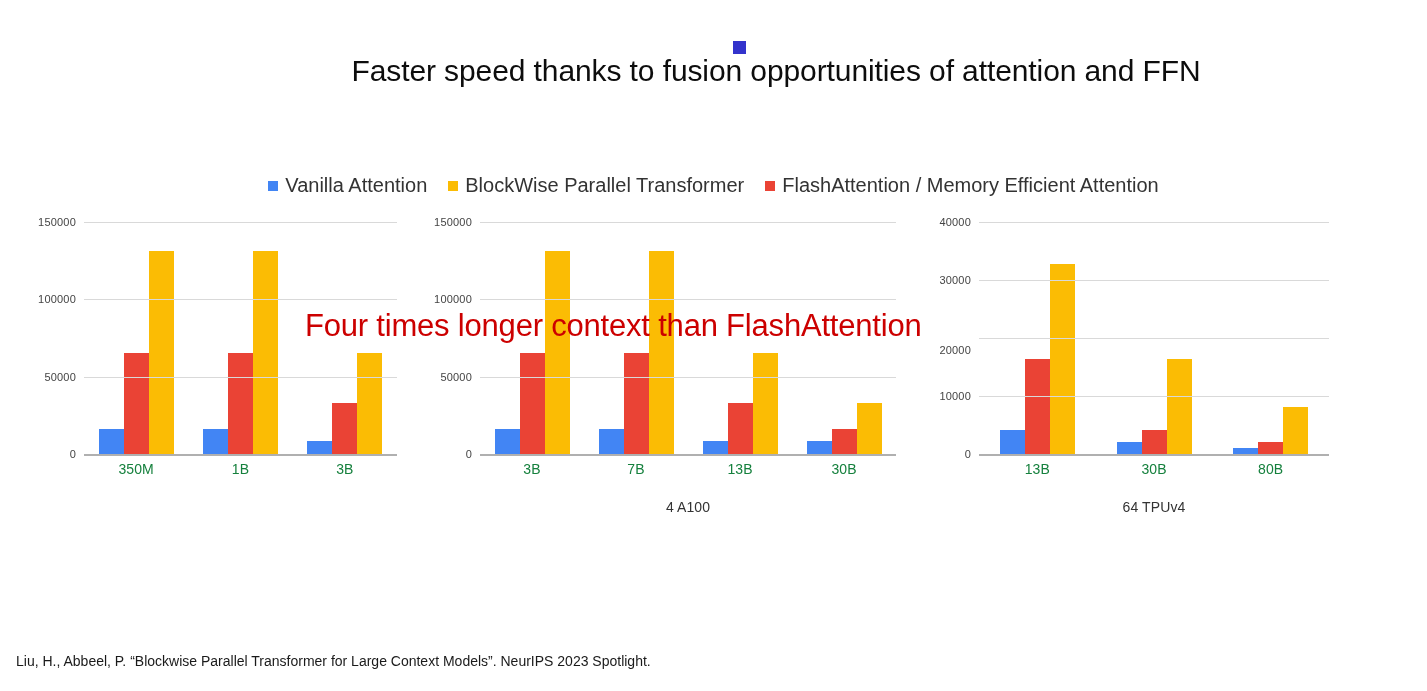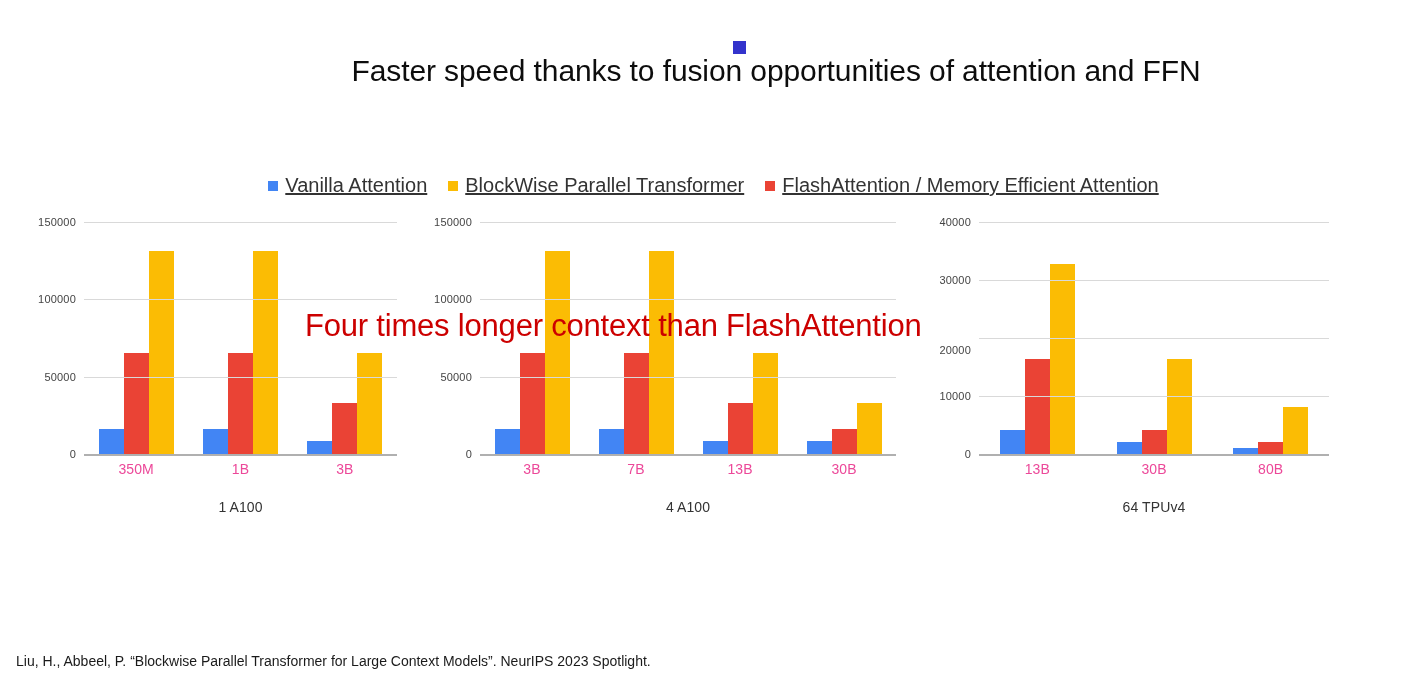--- a/index.html
+++ b/index.html
@@ -57,21 +57,20 @@
     align-items: center;
     gap: 21px;
   }
   .legend-item {
     display: flex;
     align-items: center;
     gap: 7px;
     font-size: 20px;
     color: #333333;
     white-space: nowrap;
-    text-decoration: underline;
   }
   .legend-swatch {
     width: 10px;
     height: 10px;
     flex: 0 0 10px;
     display: inline-block;
   }
 
   
   .charts {
@@ -149,21 +148,21 @@
   .x-labels {
     position: relative;
     height: 26px;
     margin-left: 62px;
     display: flex;
   }
   .x-label {
     flex: 1 1 0;
     text-align: center;
     font-size: 14px;
-    color: #ec4899;
+    color: #15803d;
     padding-top: 7px;
     letter-spacing: 0.1px;
   }
   .chart-subtitle {
     text-align: center;
     font-size: 14px;
     color: #333333;
     margin-top: 19px;
     margin-left: 62px;
     letter-spacing: 0.1px;
@@ -247,21 +246,20 @@
           <div class="gridline" style="top: 154.667px;"></div>
           <div class="gridline" style="top: 77.3333px;"></div>
           <div class="gridline" style="top: 0px;"></div>
         </div>
     </div>
     <div class="x-labels">
         <div class="x-label">350M</div>
         <div class="x-label">1B</div>
         <div class="x-label">3B</div>
       </div>
-    <div class="chart-subtitle">1 A100</div>
   </div>
 
   <div class="chart chart-2">
     <div class="plot-wrap">
       <div class="y-axis">
           <div class="y-tick" style="top: 232px;">0</div>
           <div class="y-tick" style="top: 154.667px;">50000</div>
           <div class="y-tick" style="top: 77.3333px;">100000</div>
           <div class="y-tick" style="top: 0px;">150000</div>
         </div>

